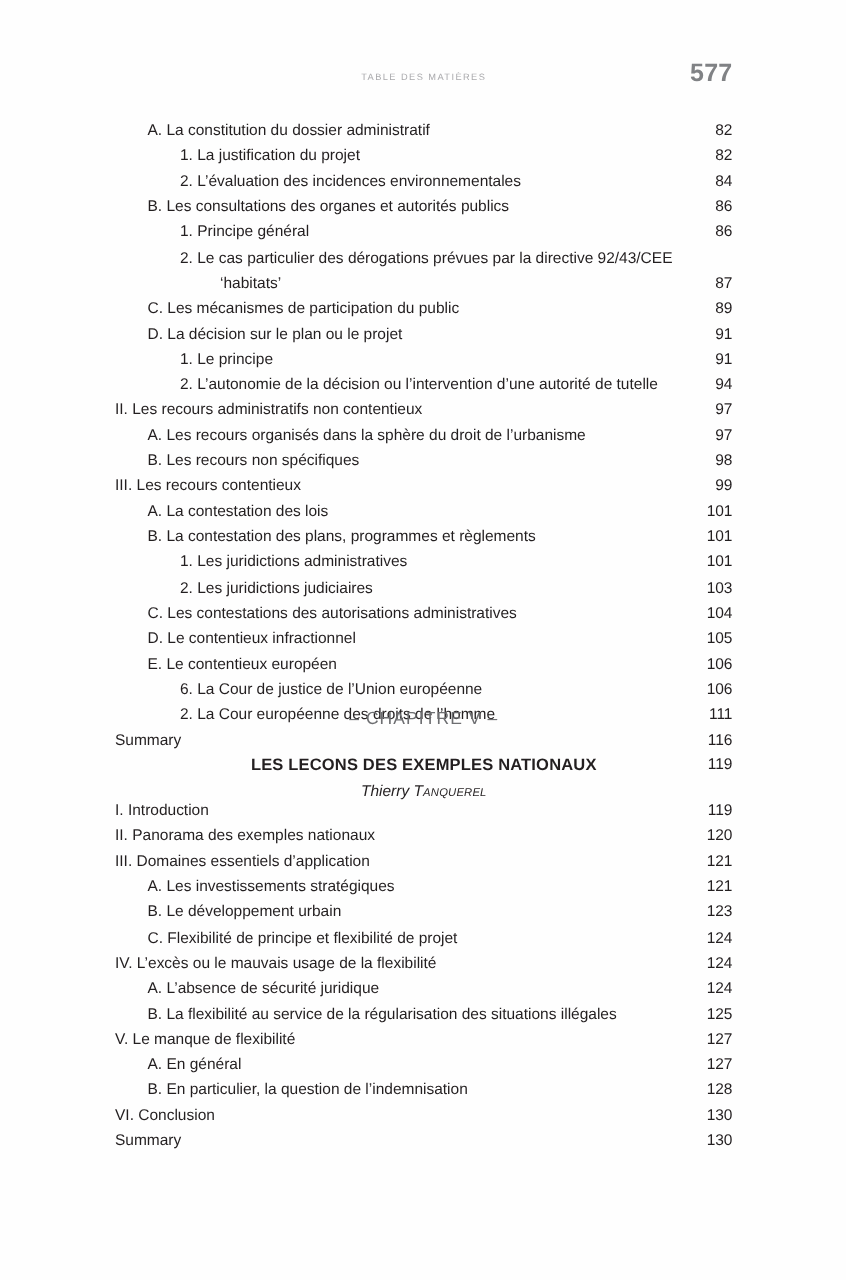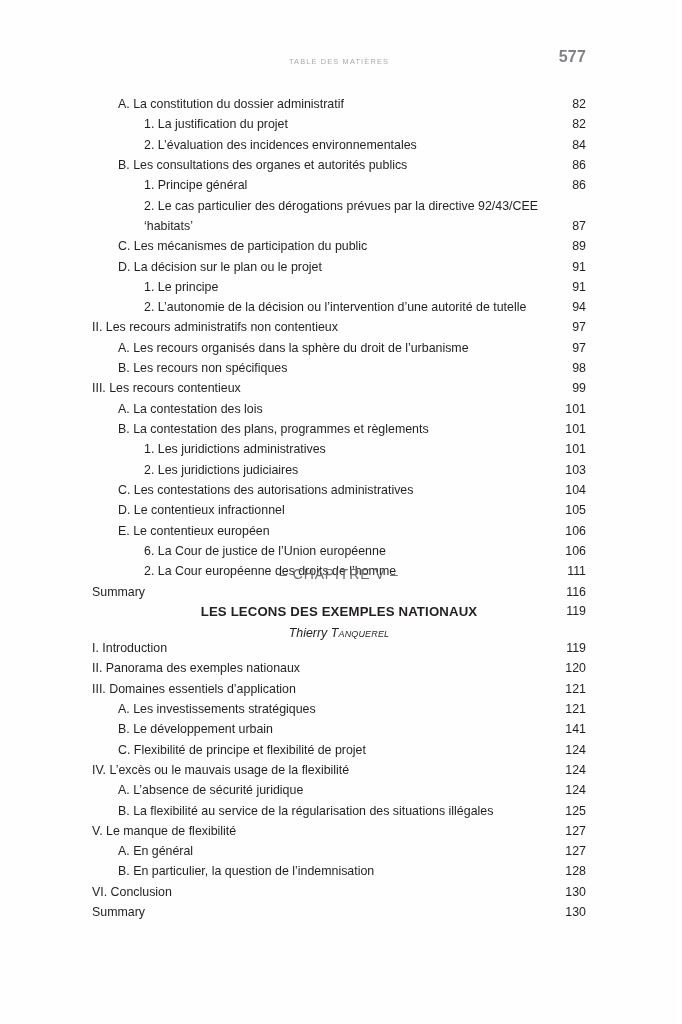--- a/index.html
+++ b/index.html
@@ -43,21 +43,21 @@
     font-size: 7.4px;
     letter-spacing: 1.15px;
     color: #a9a9ac;
     text-transform: uppercase;
     white-space: nowrap;
   }
   .folio {
     position: absolute;
     right: 0;
     top: -8px;
-    font-size: 16px;
+    font-size: 20px;
     font-weight: bold;
     color: #808285;
     letter-spacing: 0.2px;
   }
 
   
   .toc {
     position: absolute;
     top: 94px;
     left: 92px;
@@ -81,21 +81,21 @@
     top: 0;
     width: 40px;
     text-align: right;
     font-size: 12.4px;
     line-height: 20.32px;
   }
   
   .lvl-0 .toc-label { margin-left: 0px; }
   .lvl-1 .toc-label { margin-left: 26px; }
   .lvl-2 .toc-label { margin-left: 52px; }
-  .lvl-3 .toc-label { margin-left: 52px; }
+  .lvl-3 .toc-label { margin-left: 84px; }
 
   
   .chapter-block {
     position: absolute;
     left: 92px;
     width: 494px;
     top: 566px;
   }
   .chapter-kicker {
     text-align: center;
@@ -198,21 +198,21 @@
       <span>Thierry</span>
       <span class="smallcaps">Tanquerel</span>
     </div>
   </div>
 
   <div class="toc-2">
       <div class="toc-entry lvl-0"><span class="toc-label">I. Introduction</span><span class="toc-page">119</span></div>
       <div class="toc-entry lvl-0"><span class="toc-label">II. Panorama des exemples nationaux</span><span class="toc-page">120</span></div>
       <div class="toc-entry lvl-0"><span class="toc-label">III. Domaines essentiels d’application</span><span class="toc-page">121</span></div>
       <div class="toc-entry lvl-1"><span class="toc-label">A. Les investissements stratégiques</span><span class="toc-page">121</span></div>
-      <div class="toc-entry lvl-1"><span class="toc-label">B. Le développement urbain</span><span class="toc-page">141</span></div>
+      <div class="toc-entry lvl-1"><span class="toc-label">B. Le développement urbain</span><span class="toc-page">123</span></div>
       <div class="toc-entry lvl-1"><span class="toc-label">C. Flexibilité de principe et flexibilité de projet</span><span class="toc-page">124</span></div>
       <div class="toc-entry lvl-0"><span class="toc-label">IV. L’excès ou le mauvais usage de la flexibilité</span><span class="toc-page">124</span></div>
       <div class="toc-entry lvl-1"><span class="toc-label">A. L’absence de sécurité juridique</span><span class="toc-page">124</span></div>
       <div class="toc-entry lvl-1"><span class="toc-label">B. La flexibilité au service de la régularisation des situations illégales</span><span class="toc-page">125</span></div>
       <div class="toc-entry lvl-0"><span class="toc-label">V. Le manque de flexibilité</span><span class="toc-page">127</span></div>
       <div class="toc-entry lvl-1"><span class="toc-label">A. En général</span><span class="toc-page">127</span></div>
       <div class="toc-entry lvl-1"><span class="toc-label">B. En particulier, la question de l’indemnisation</span><span class="toc-page">128</span></div>
       <div class="toc-entry lvl-0"><span class="toc-label">VI. Conclusion</span><span class="toc-page">130</span></div>
       <div class="toc-entry lvl-0"><span class="toc-label">Summary</span><span class="toc-page">130</span></div>
     </div>

